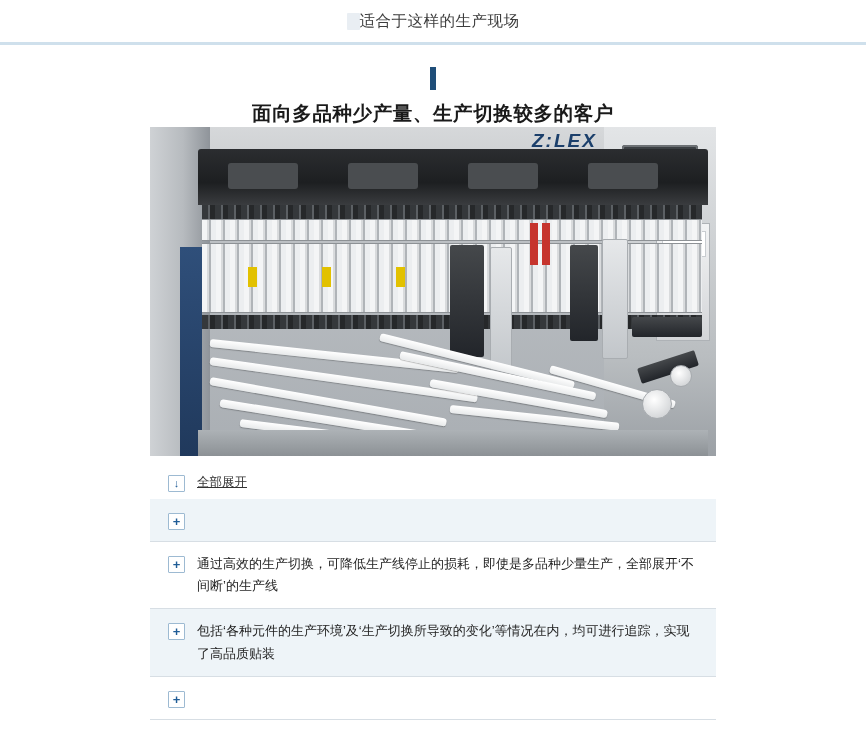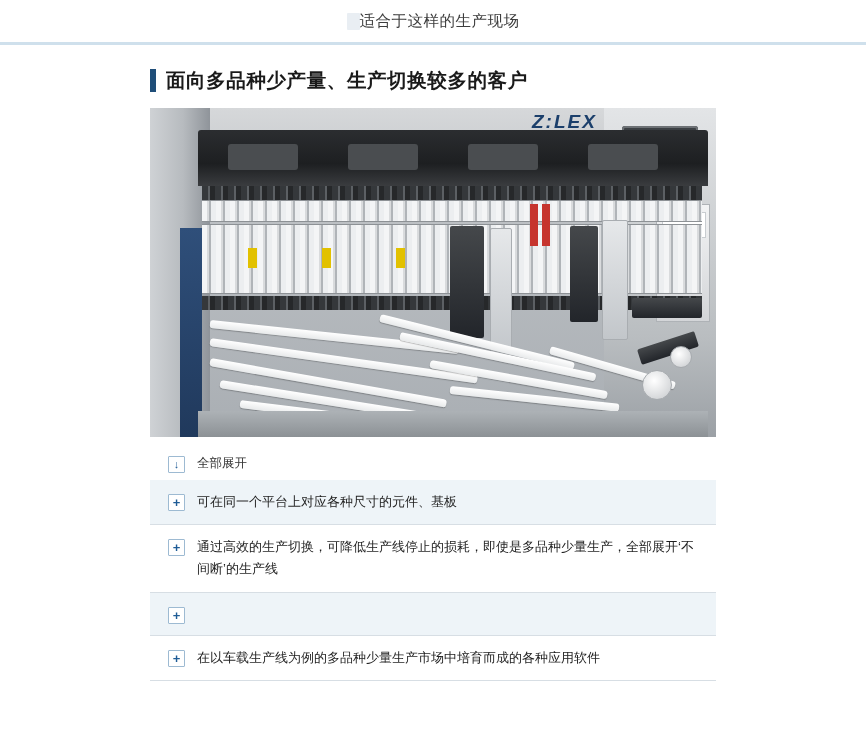--- a/index.html
+++ b/index.html
@@ -44,21 +44,21 @@
   .content {
     width: 866px;
     padding: 22px 150px 0 150px;
   }
 
   
   .section-heading {
     display: flex;
     align-items: center;
     gap: 10px;
-    margin-bottom: 14px;
+    flex-direction: column;
   }
   .heading-bar {
     width: 6px;
     height: 23px;
     background: #1f4e79;
     flex: 0 0 auto;
   }
   .heading-text {
     font-size: 19.5px;
     font-weight: bold;
@@ -228,21 +228,21 @@
     display: flex;
     align-items: center;
     justify-content: center;
     font-size: 13px;
     line-height: 1;
     font-weight: bold;
     border-radius: 1px;
   }
   .acc-icon.arrow { font-size: 11px; }
   .acc-label { flex: 1 1 auto; }
-  .acc-label.small { font-size: 12.5px; color: #333; }
+  .acc-label.small { font-size: 12.5px; color: #333; text-decoration: underline; }
 </style>
 </head>
 <body>
 
 <div class="top-banner">
   <div class="top-banner-inner">
     <span class="banner-mark"></span>
     <span class="banner-text">适合于这样的生产现场</span>
   </div>
 </div>
@@ -309,31 +309,30 @@
 
   <div class="accordion">
 
     <div class="acc-row expand-all plain">
       <span class="acc-icon arrow">↓</span>
       <span class="acc-label small">全部展开</span>
     </div>
 
     <div class="acc-row shaded">
       <span class="acc-icon">+</span>
-      <span class="acc-label">可在同一个平台上对应各种尺寸的元件、基板</span>
     </div>
 
     <div class="acc-row plain">
       <span class="acc-icon">+</span>
       <span class="acc-label">通过高效的生产切换，可降低生产线停止的损耗，即使是多品种少量生产，全部展开‘不间断’的生产线</span>
     </div>
 
     <div class="acc-row shaded">
       <span class="acc-icon">+</span>
+      <span class="acc-label">包括‘各种元件的生产环境’及‘生产切换所导致的变化’等情况在内，均可进行追踪，实现了高品质贴装</span>
     </div>
 
     <div class="acc-row plain">
       <span class="acc-icon">+</span>
-      <span class="acc-label">在以车载生产线为例的多品种少量生产市场中培育而成的各种应用软件</span>
     </div>
 
   </div>
 </div>
 
 </body></html>

